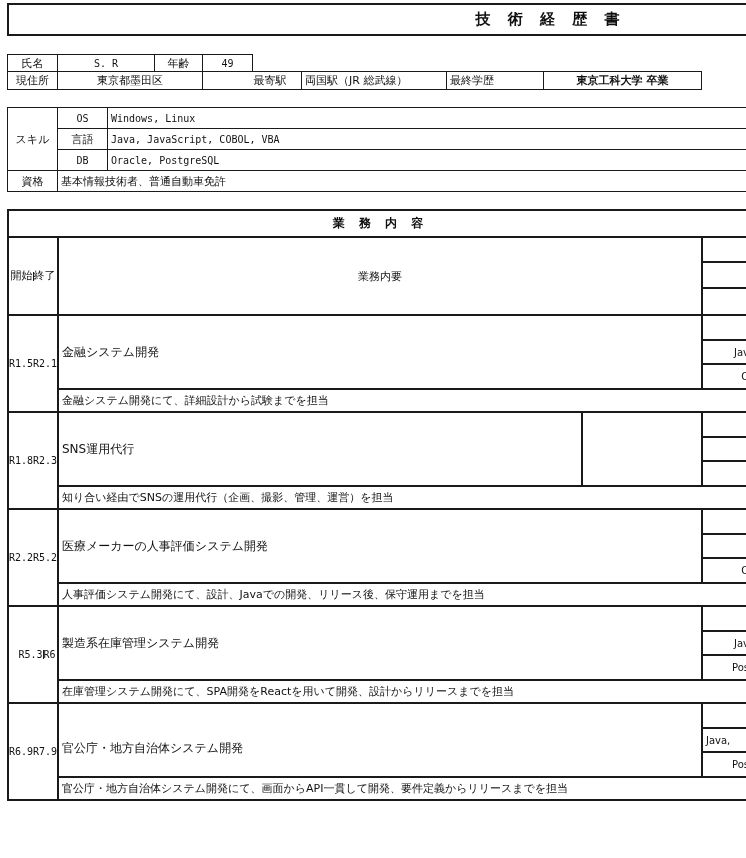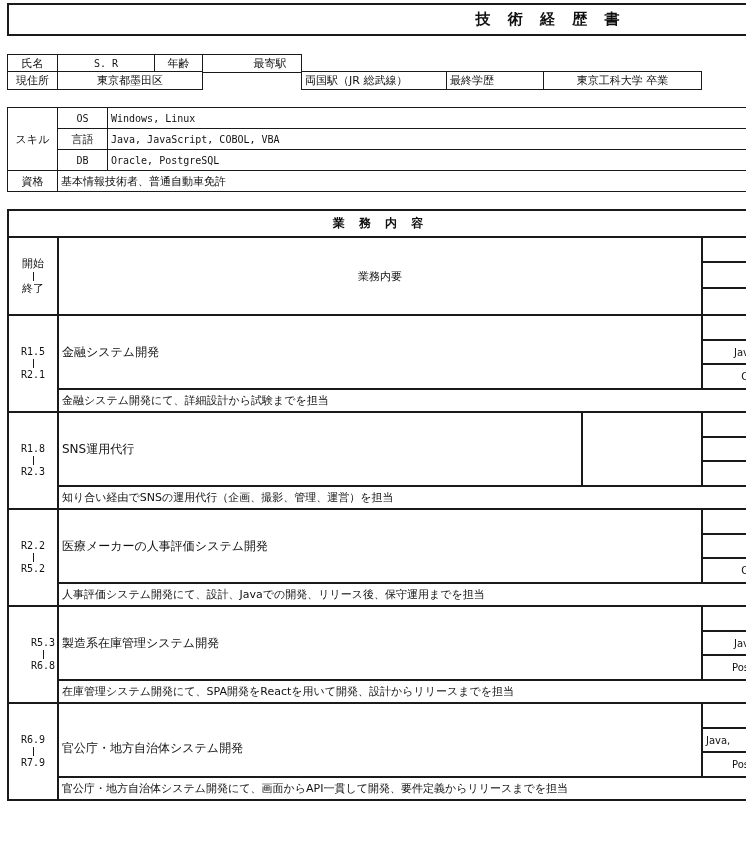--- a/index.html
+++ b/index.html
@@ -7,42 +7,42 @@
   body { position: relative; font-family: "DejaVu Sans", sans-serif; font-size: 11px; color: #111; }
   .cell { position: absolute; display: flex; align-items: center; border: 1px solid #1a1a1a; background: #fff; white-space: nowrap; overflow: hidden; }
   .c { justify-content: center; text-align: center; }
   .l { justify-content: flex-start; padding-left: 3px; }
   .r { justify-content: flex-end; padding-right: 3px; }
   .thick { border-width: 2px; }
   .mono { font-family: "DejaVu Sans Mono", monospace; font-size: 10px; }
   .title-box { position: absolute; left: 7px; top: 3px; width: 745px; height: 33px; border: 2px solid #1a1a1a; border-right: none; display: flex; align-items: center; justify-content: center; }
   .title-text { font-weight: bold; font-size: 15px; letter-spacing: 6px; padding-left: 340px; }
   .section-header { font-weight: bold; font-size: 12px; letter-spacing: 5px; }
-  .date { flex-direction: column; font-size: 10px; line-height: 12px; font-family: "DejaVu Sans Mono", monospace; }
+  .date { font-size: 10px; line-height: 12px; font-family: "DejaVu Sans Mono", monospace; }
   .date .bar { width: 1px; height: 9px; background: #1a1a1a; margin: 1px 0; }
   .noright { border-right: none; }
 </style>
 </head>
 <body>
 
 <div class="title-box">
   <span class="title-text">技 術 経 歴 書</span>
 </div>
 
 <div class="cell c" style="left:7px;top:54px;width:51px;height:18px;">氏名</div>
 <div class="cell c mono" style="left:57px;top:54px;width:98px;height:18px;">S. R</div>
 <div class="cell c" style="left:154px;top:54px;width:49px;height:18px;">年齢</div>
 <div class="cell c mono" style="left:202px;top:54px;width:51px;height:18px;">49</div>
 
 <div class="cell c" style="left:7px;top:71px;width:51px;height:19px;">現住所</div>
 <div class="cell c" style="left:57px;top:71px;width:146px;height:19px;">東京都墨田区</div>
-<div class="cell c" style="left:202px;top:54px;width:100px;height:19px;padding-left:36px;">最寄駅</div>
+<div class="cell c" style="left:202px;top:71px;width:100px;height:19px;padding-left:36px;">最寄駅</div>
 <div class="cell l" style="left:301px;top:71px;width:146px;height:19px;">両国駅（JR 総武線）</div>
 <div class="cell l" style="left:446px;top:71px;width:98px;height:19px;">最終学歴</div>
-<div class="cell c" style="left:543px;top:71px;width:159px;height:19px;">東京工科大学 卒業</div>
+<div class="cell c" style="left:543px;top:71px;width:159px;height:19px;font-weight:bold;">東京工科大学 卒業</div>
 
 <div class="cell c" style="left:7px;top:107px;width:51px;height:64px;">スキル</div>
 
 <div class="cell c mono" style="left:57px;top:107px;width:51px;height:22px;">OS</div>
 <div class="cell l mono noright" style="left:107px;top:107px;width:645px;height:22px;">Windows, Linux</div>
 
 <div class="cell c" style="left:57px;top:128px;width:51px;height:22px;">言語</div>
 <div class="cell l mono noright" style="left:107px;top:128px;width:645px;height:22px;">Java, JavaScript, COBOL, VBA</div>
 
 <div class="cell c mono" style="left:57px;top:149px;width:51px;height:22px;">DB</div>

